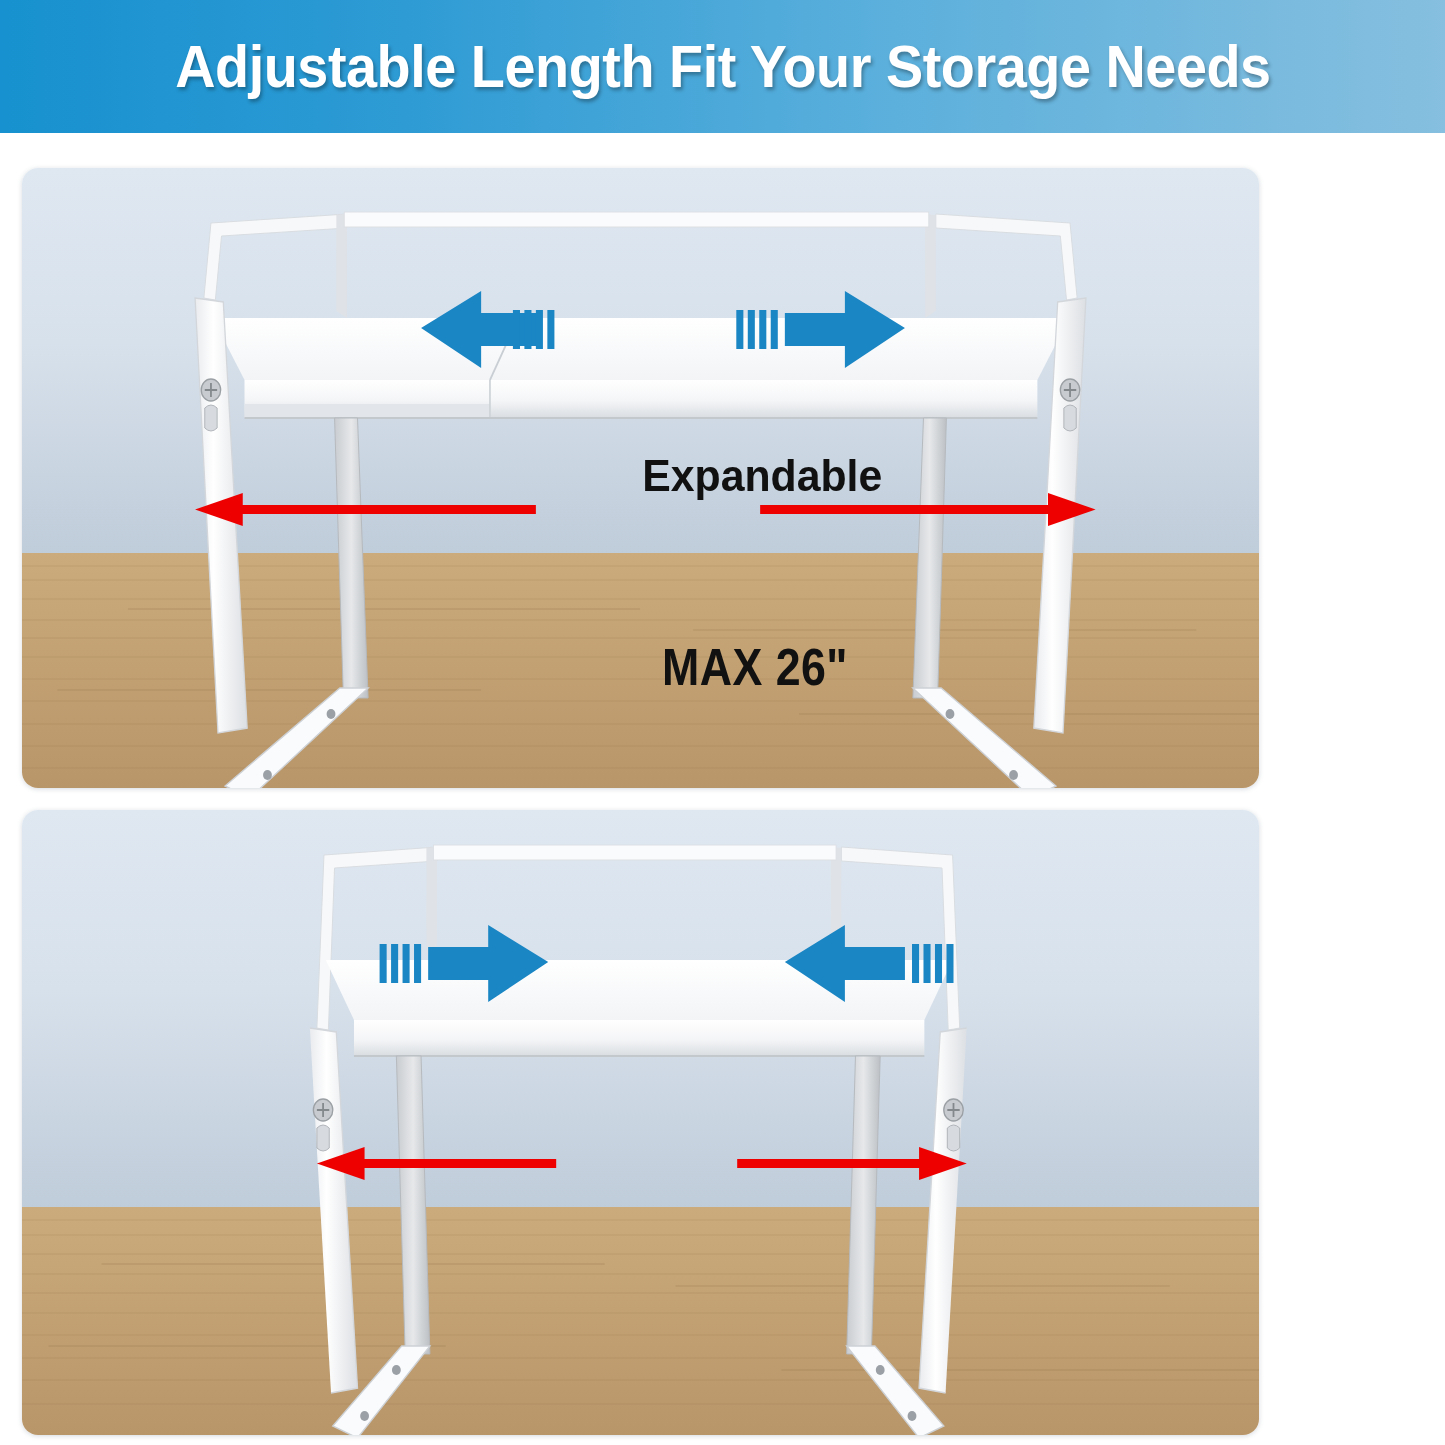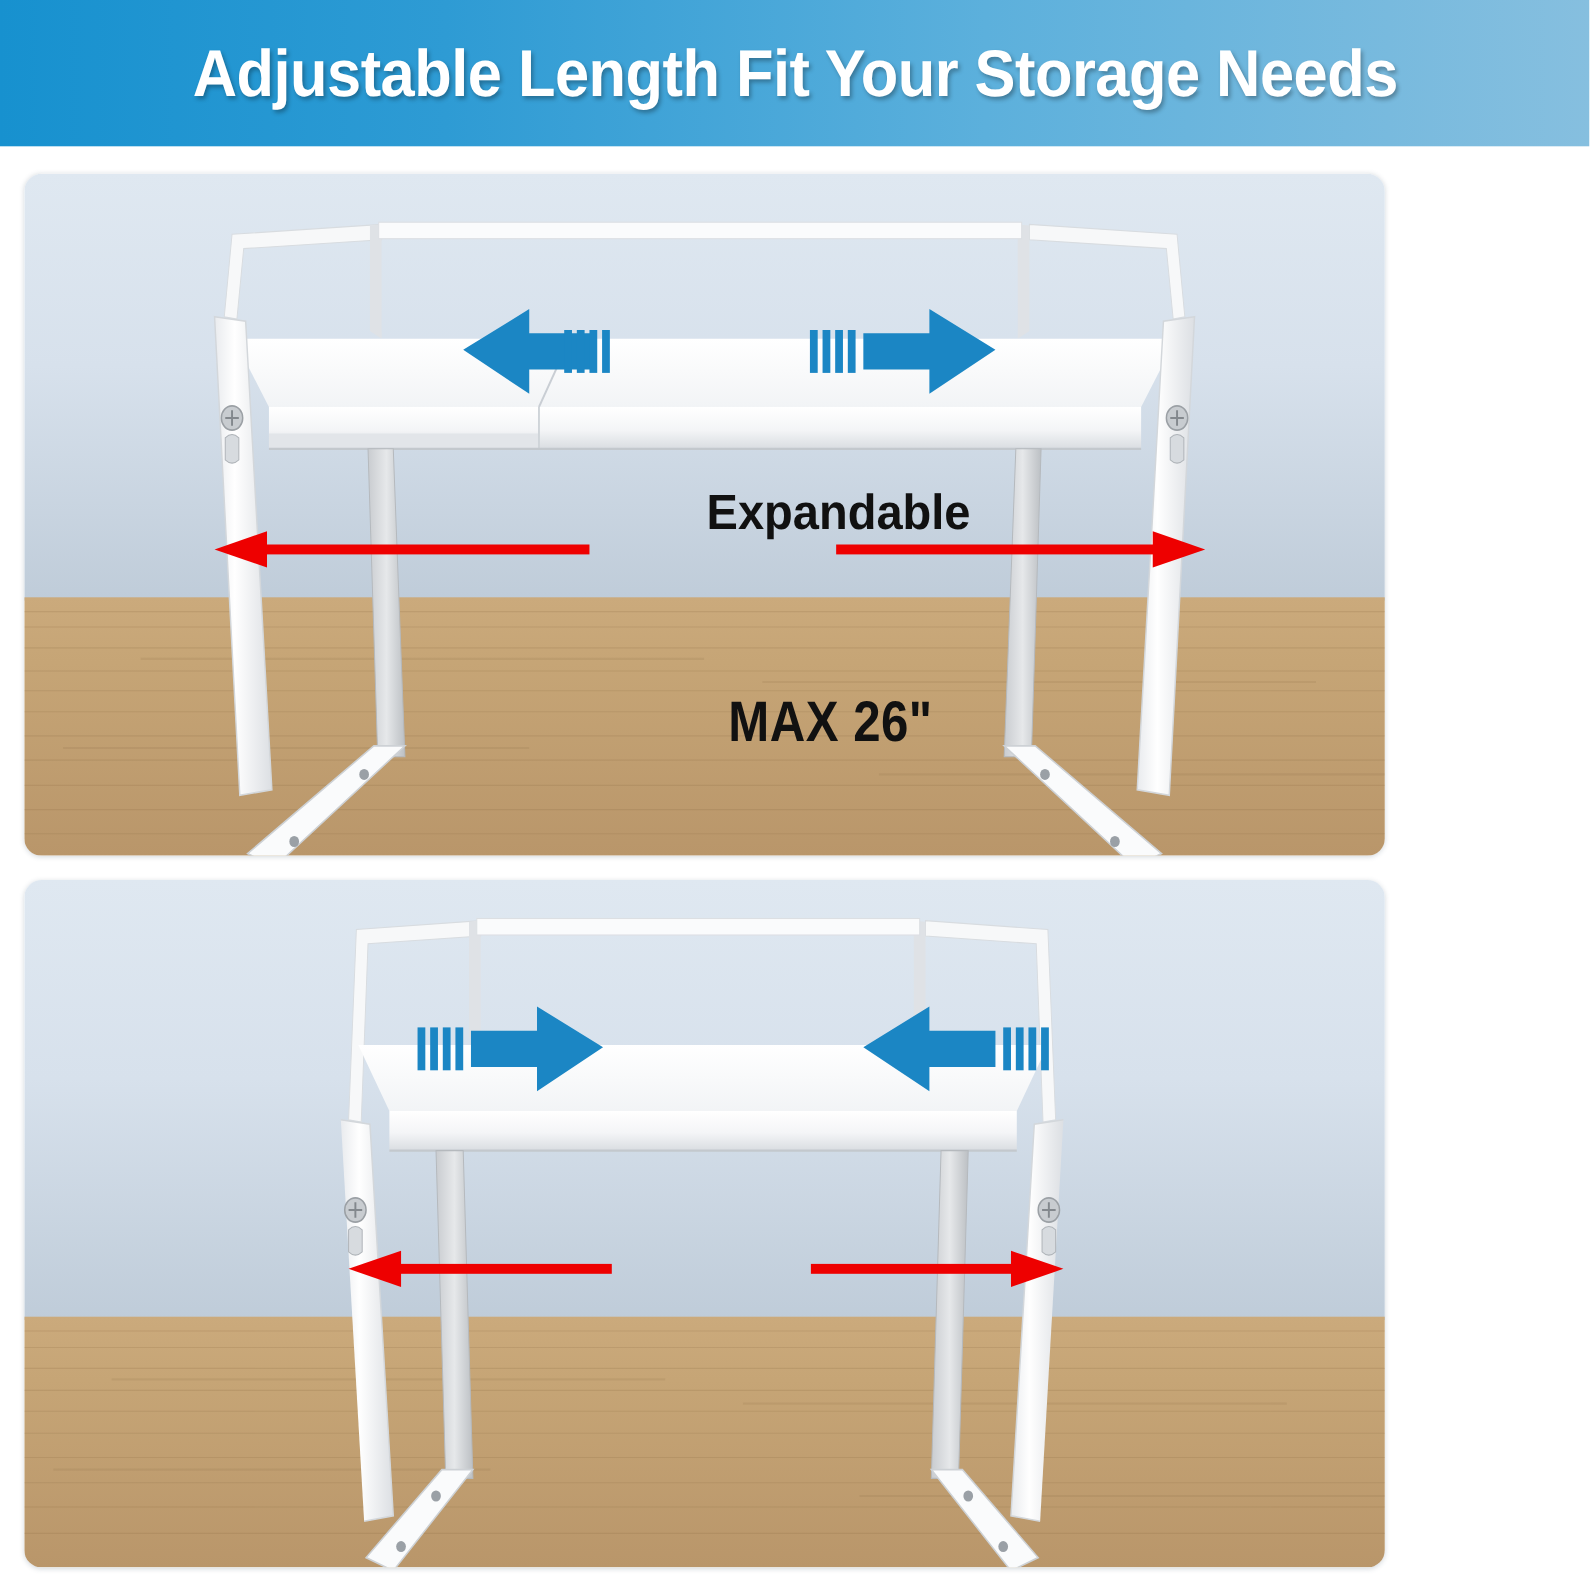--- a/index.html
+++ b/index.html
@@ -25,20 +25,21 @@
     transform:scaleX(0.93);
     white-space:nowrap;
     text-shadow:2px 3px 4px rgba(0,0,0,0.30);
   }
 
   
   .panel{
     position:absolute; left:22px; width:1237px;
     border-radius:16px; overflow:hidden;
     box-shadow:0 1px 5px rgba(60,80,100,0.22);
+    margin-top:10px;
   }
   #panel-top{ top:158px; height:620px; }
   #panel-bottom{ top:800px; height:625px; }
   .panel svg{ display:block; width:100%; height:100%; }
 
   
   .lbl{
     position:absolute; white-space:nowrap;
     font-family:"Liberation Sans", sans-serif;
     font-weight:bold; color:#111111;

